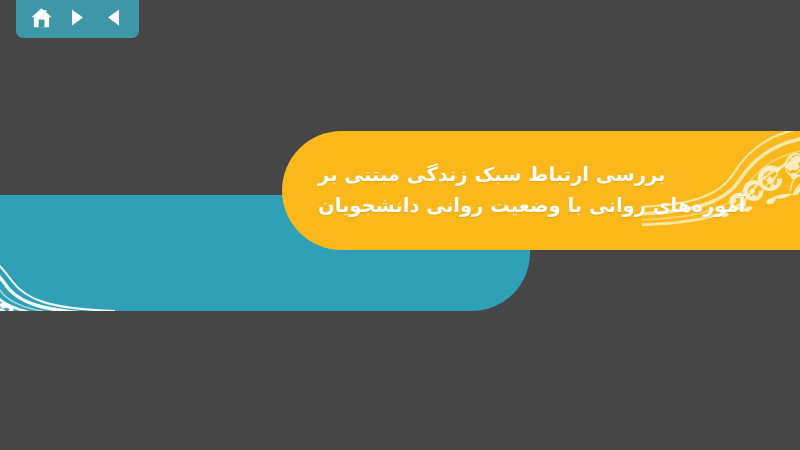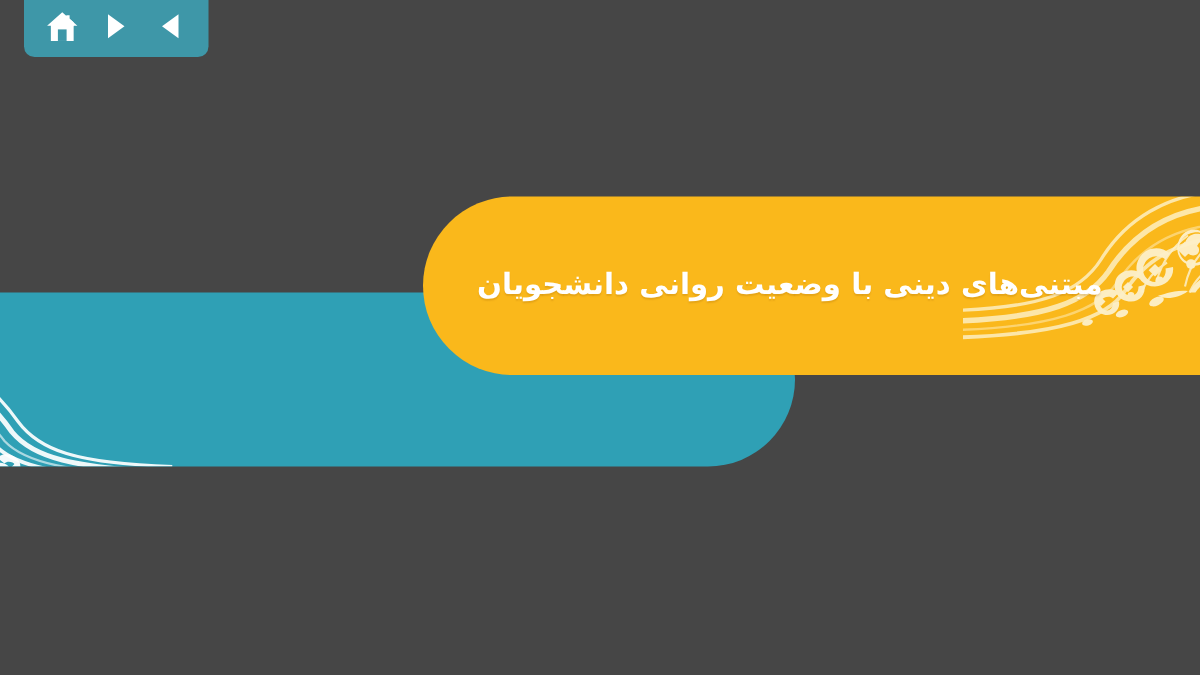--- a/index.html
+++ b/index.html
@@ -200,17 +200,18 @@
       </g>
       <g fill="none" stroke="#fdf0c8" stroke-width="1.4" opacity="0.85">
         <path d="M164 33 c-9 7 -14 17 -16 27"></path>
         <path d="M150 26 c-11 8 -18 19 -21 31"></path>
         <path d="M136 44 c-8 5 -14 12 -17 20"></path>
         <path d="M172 44 c-10 4 -17 11 -21 20"></path>
       </g>
     </svg>
 
     <div id="title-block">
-      <div class="title-line" id="title-line-2">مبتنی‌های دینی با وضعیت روانی دانشجویان</div>
+      <div class="title-line" id="title-line-1">بررسی ارتباط سبک زندگی مبتنی بر</div>
+      <div class="title-line" id="title-line-2">آموزه‌های روانی با وضعیت روانی دانشجویان</div>
     </div>
   </div>
 
 </div>
 
 </body></html>

